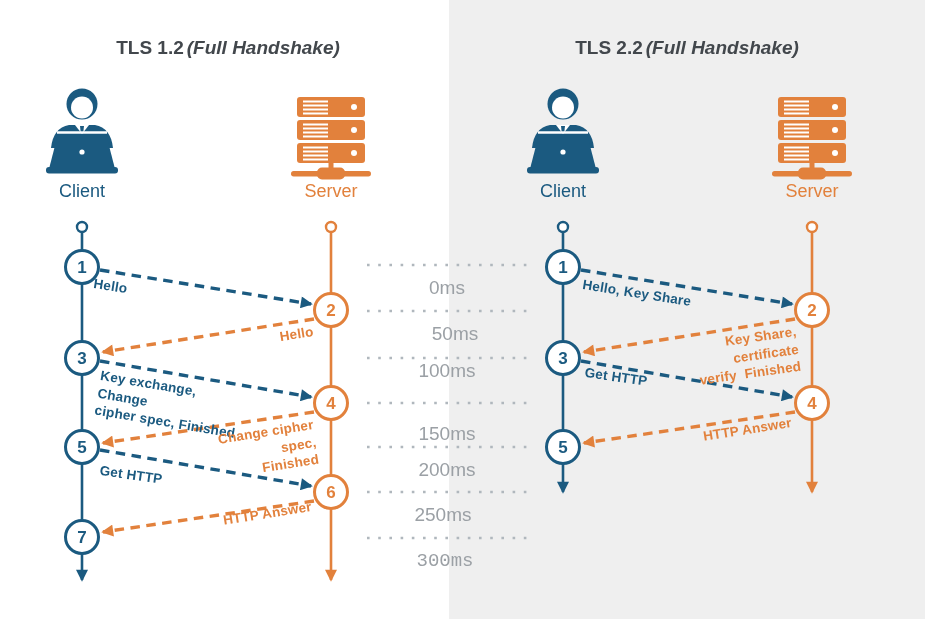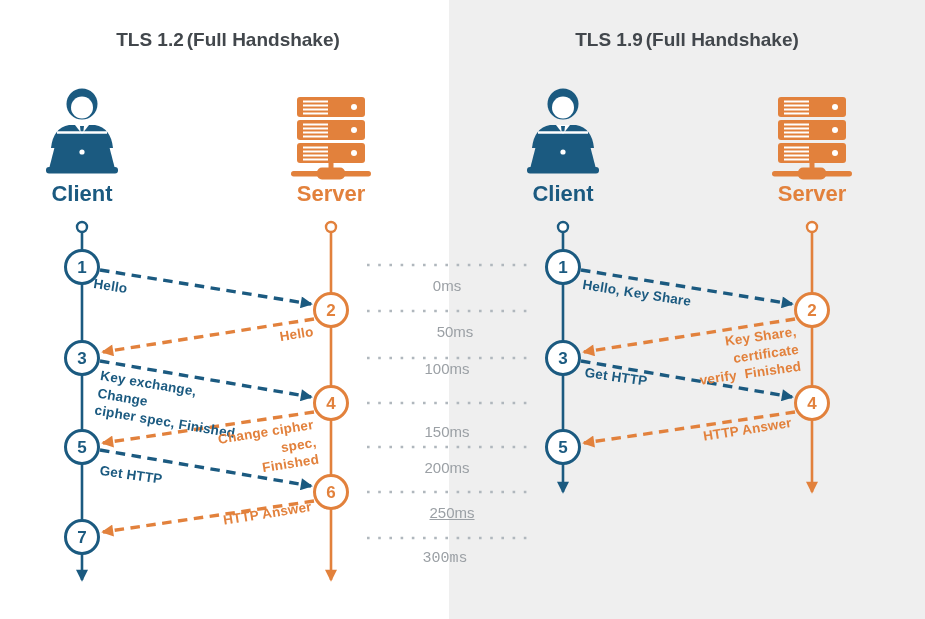--- a/index.html
+++ b/index.html
@@ -7,31 +7,31 @@
     position:relative;width:925px;height:619px;background:#ffffff;
     font-family:"Liberation Sans","DejaVu Sans",sans-serif;overflow:hidden;
   }
   .panel{position:absolute;left:449px;top:0;width:476px;height:619px;background:#efefef;}
   svg.layer{position:absolute;left:0;top:0;}
   .title{
     position:absolute;top:29px;width:300px;display:flex;justify-content:center;
     align-items:baseline;gap:3px;color:#42474c;font-size:19px;
   }
   .title .main{font-weight:bold;}
-  .title .sub{font-weight:600;}
-  .actor-label{position:absolute;top:181px;width:90px;text-align:center;font-size:22px;font-weight:bold;}
+  .title .sub{font-style:italic;font-weight:600;margin-top:8px;}
+  .actor-label{position:absolute;top:181px;width:90px;text-align:center;font-size:18px;font-weight:normal;}
   .blue{color:#1b5a80;}
   .orange{color:#e2813c;}
   .msg{
     position:absolute;font-size:13.5px;font-weight:600;line-height:1.3;
     white-space:pre-wrap;letter-spacing:.2px;
   }
   .rot-l{transform-origin:left top;}
   .rot-r{transform-origin:right top;}
-  .tl-label{position:absolute;width:80px;text-align:center;font-size:15px;color:#9ba0a5;}
+  .tl-label{position:absolute;width:80px;text-align:center;font-size:19px;color:#9ba0a5;}
   svg text.step{
     font-family:"Liberation Sans","DejaVu Sans",sans-serif;
     font-size:17px;font-weight:bold;text-anchor:middle;
   }
 </style>
 </head>
 <body>
 
 <div class="canvas">
 
@@ -187,21 +187,21 @@
     <use href="#icon-server" transform="translate(331,176)"></use>
     <use href="#icon-client" transform="translate(563,148)"></use>
     <use href="#icon-server" transform="translate(812,176)"></use>
   </svg>
 
   <div class="title" style="left:78px;">
     <span class="main">TLS 1.2</span>
     <span class="sub">(Full Handshake)</span>
   </div>
   <div class="title" style="left:537px;">
-    <span class="main">TLS 1.9</span>
+    <span class="main">TLS 2.2</span>
     <span class="sub">(Full Handshake)</span>
   </div>
 
   <div class="actor-label blue" style="left:37px;">Client</div>
   <div class="actor-label orange" style="left:286px;">Server</div>
   <div class="actor-label blue" style="left:518px;">Client</div>
   <div class="actor-label orange" style="left:767px;">Server</div>
 
   <div class="msg blue rot-l" style="left:95px;  top:275px; transform:rotate(9deg);">Hello</div>
   <div class="msg orange rot-r" style="left:240px; top:323px; width:72px; text-align:right; transform:rotate(-9deg);">Hello</div>
@@ -216,16 +216,16 @@
   <div class="msg orange rot-r" style="left:655px; top:323px; width:140px; text-align:right; transform:rotate(-8deg);">Key Share, certificate
 verify  Finished</div>
   <div class="msg blue rot-l" style="left:586px; top:364px; transform:rotate(8deg);">Get HTTP</div>
   <div class="msg orange rot-l" style="left:702px; top:428px; transform:rotate(-9deg);">HTTP Answer</div>
 
   <div class="tl-label" style="left:407px; top:277px;">0ms</div>
   <div class="tl-label" style="left:415px; top:323px;">50ms</div>
   <div class="tl-label" style="left:407px; top:360px;">100ms</div>
   <div class="tl-label" style="left:407px; top:423px;">150ms</div>
   <div class="tl-label" style="left:407px; top:459px;text-align:center;">200ms</div>
-  <div class="tl-label" style="left:412px; top:504px;text-decoration:underline;">250ms</div>
+  <div class="tl-label" style="left:403px; top:504px;">250ms</div>
   <div class="tl-label" style="left:405px; top:550px;font-family:Liberation Mono, monospace;">300ms</div>
 
 </div>
 
 </body></html>

